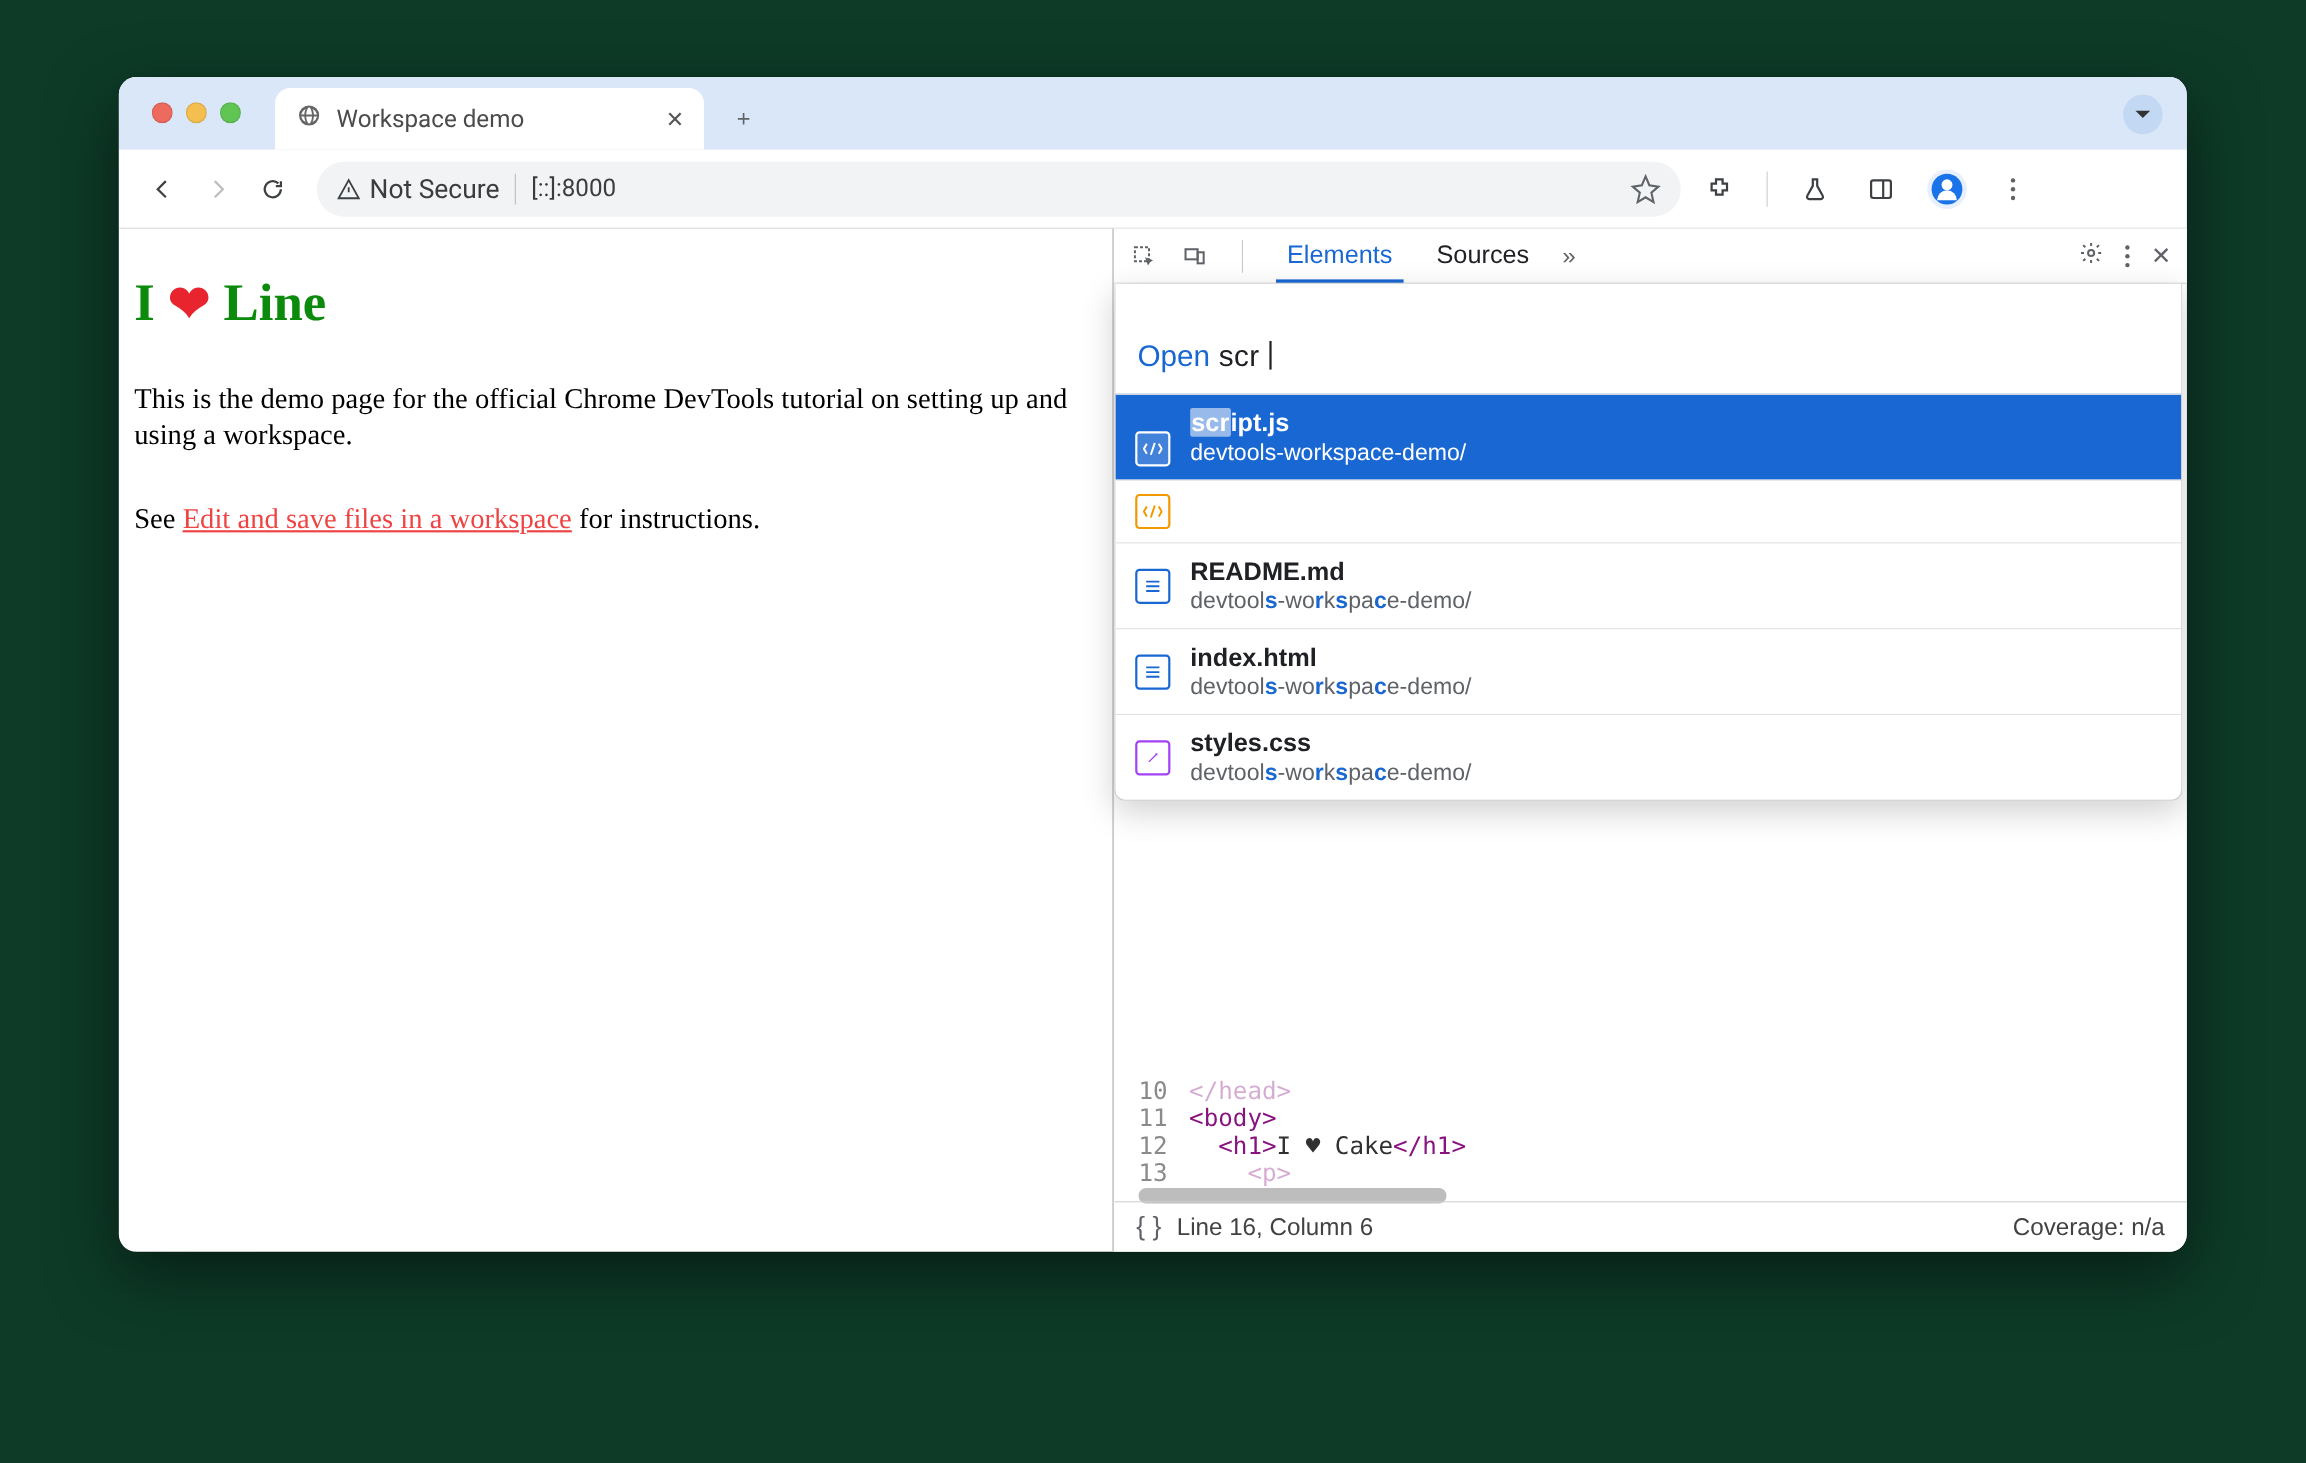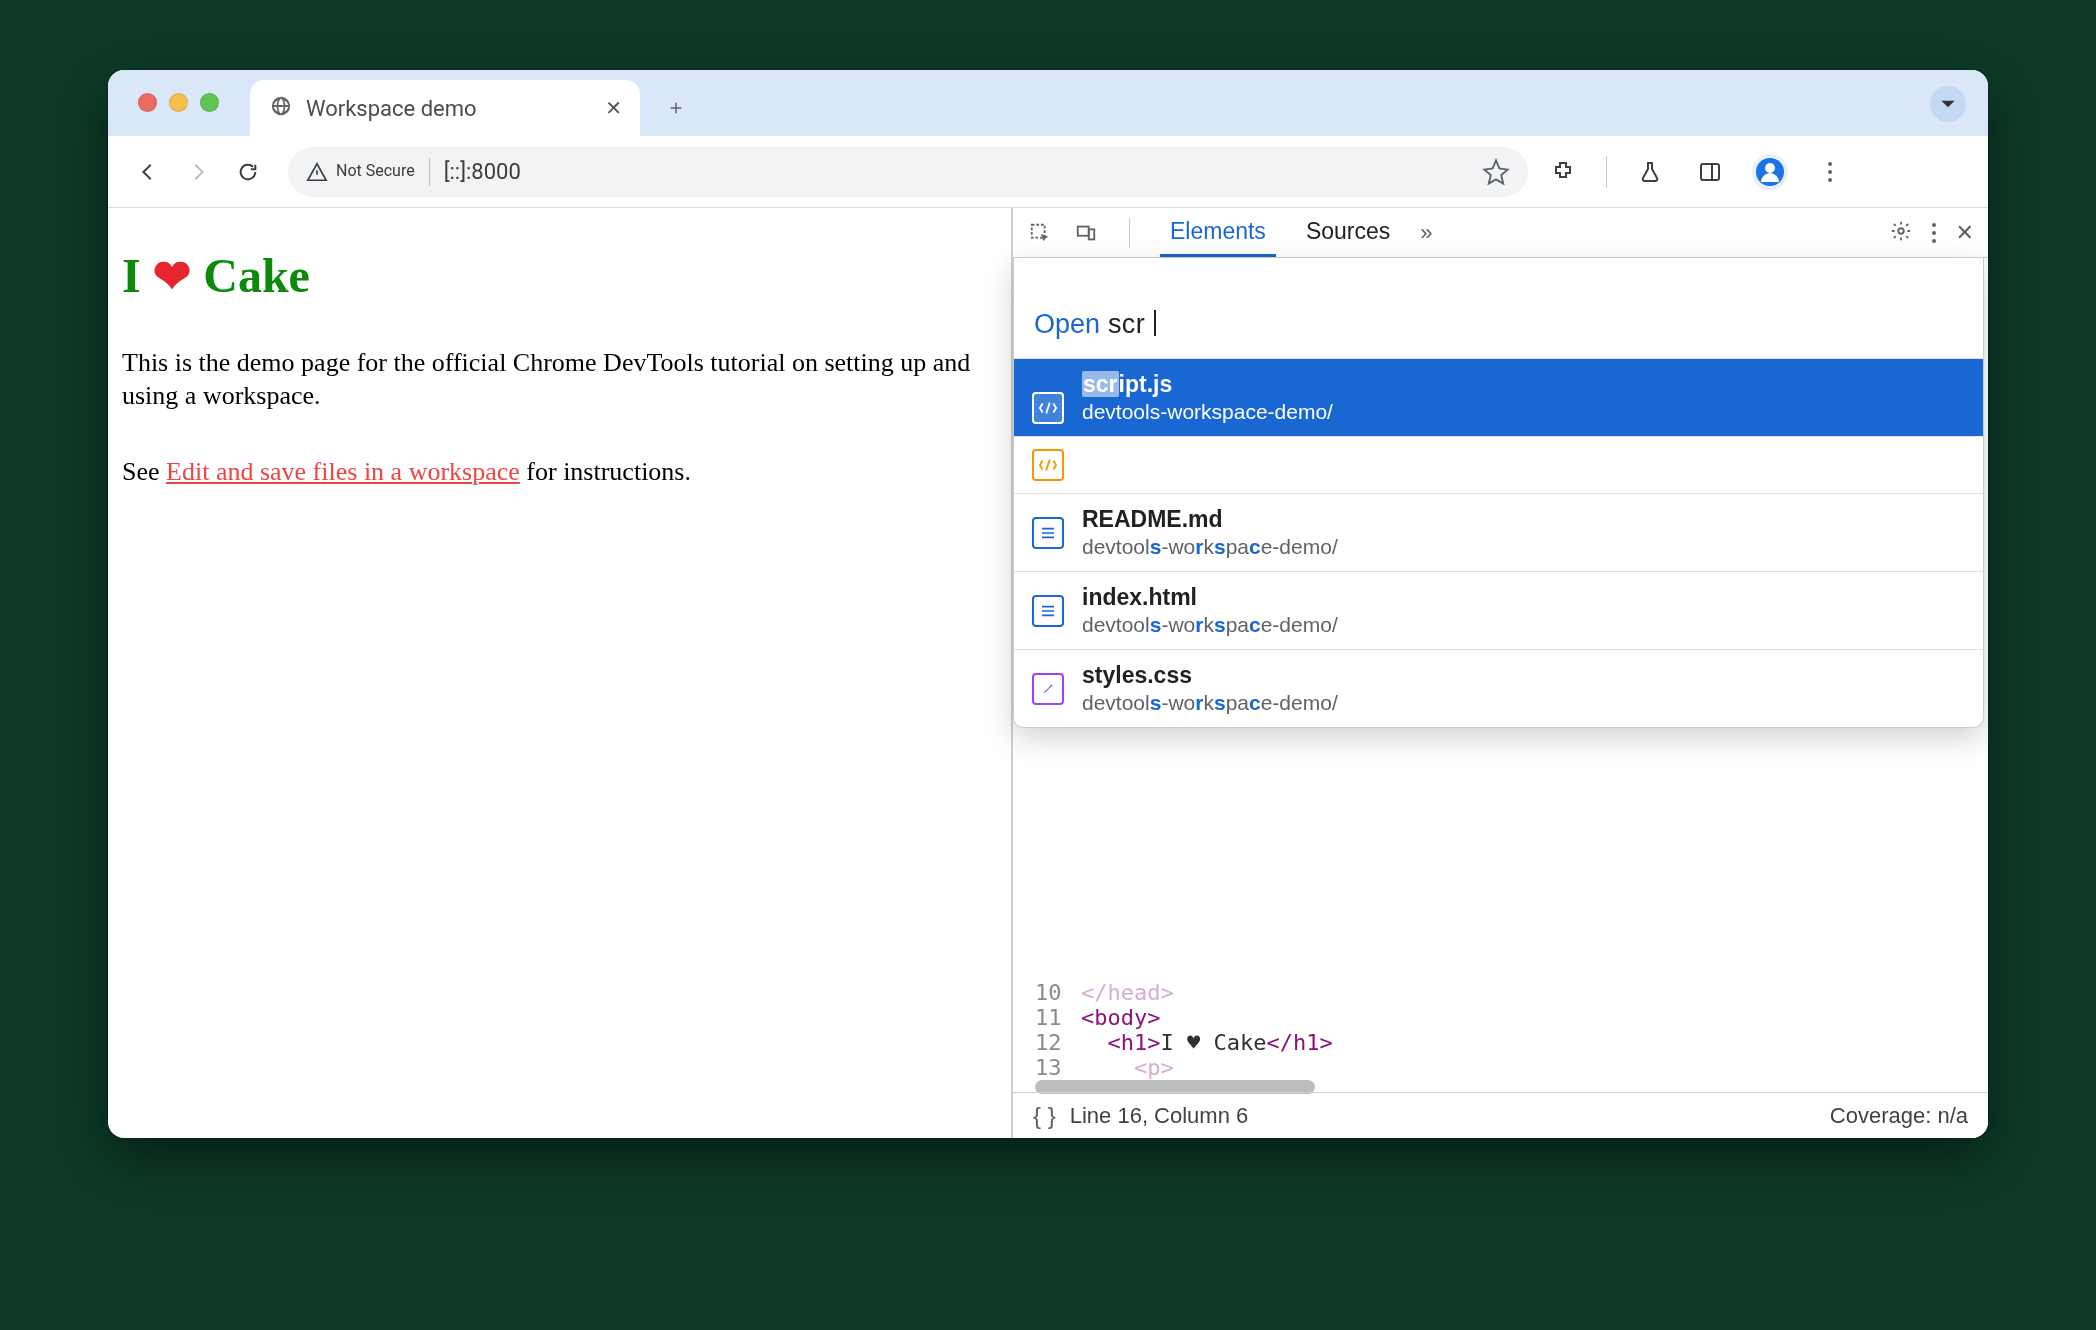--- a/index.html
+++ b/index.html
@@ -68,21 +68,21 @@
       margin-left: 10px;
       background: #f1f3f4;
       border-radius: 30px;
       height: 50px;
       display: flex; align-items: center;
       padding: 0 18px;
       gap: 14px;
       min-width: 1240px;
       font-size: 22px; color: #3c3c3c;
     }
-    .warn { display: flex; align-items:flex-start; gap:8px; font-size:16px; color:#3c3c3c;}
+    .warn { display: flex; align-items:center; gap:8px; font-size:24px; color:#3c3c3c;}
     .warn svg { width: 22px; height: 22px; }
     .vsep { width: 1px; height: 28px; background: #bdbdbd; }
     .star { margin-left: auto; width:28px; height:28px; }
     .star svg { width:28px; height:28px; fill:none; stroke:#5f6368; stroke-width:1.6; }
     .urlbar .tool { width:38px; height:38px; display:flex; align-items:center; justify-content:center; margin: 0 6px; }
     .urlbar .tool svg { width:24px; height:24px; }
     .urlbar .divider { width:1px; height:32px; background:#ccc; margin: 0 8px; }
     .avatar { width:28px; height:28px; border-radius:50%; background:#1a73e8; display:inline-block; position:relative;}
     .avatar::before { content:''; position:absolute; width:10px; height:10px; background:#fff; border-radius:50%; top:5px; left:9px;}
     .avatar::after{ content:''; position:absolute; width:18px; height:9px; background:#fff; border-radius:9px 9px 0 0; top:15px; left:5px;}
@@ -283,21 +283,21 @@
         </div>
     </div>
   </div>
 
   <div class="content">
 
     <div class="page">
       <h1>
         <span>I</span>
         <span class="heart">❤</span>
-        <span>Cake</span>
+        <span>Line</span>
       </h1>
       <p>This is the demo page for the official Chrome DevTools tutorial on setting up and using a workspace.</p>
       <p>
         <span>See </span><a href="#">Edit and save files in a workspace</a><span> for instructions.</span>
       </p>
     </div>
 
     <div class="devtools">
 
       <div class="dt-tabbar">

